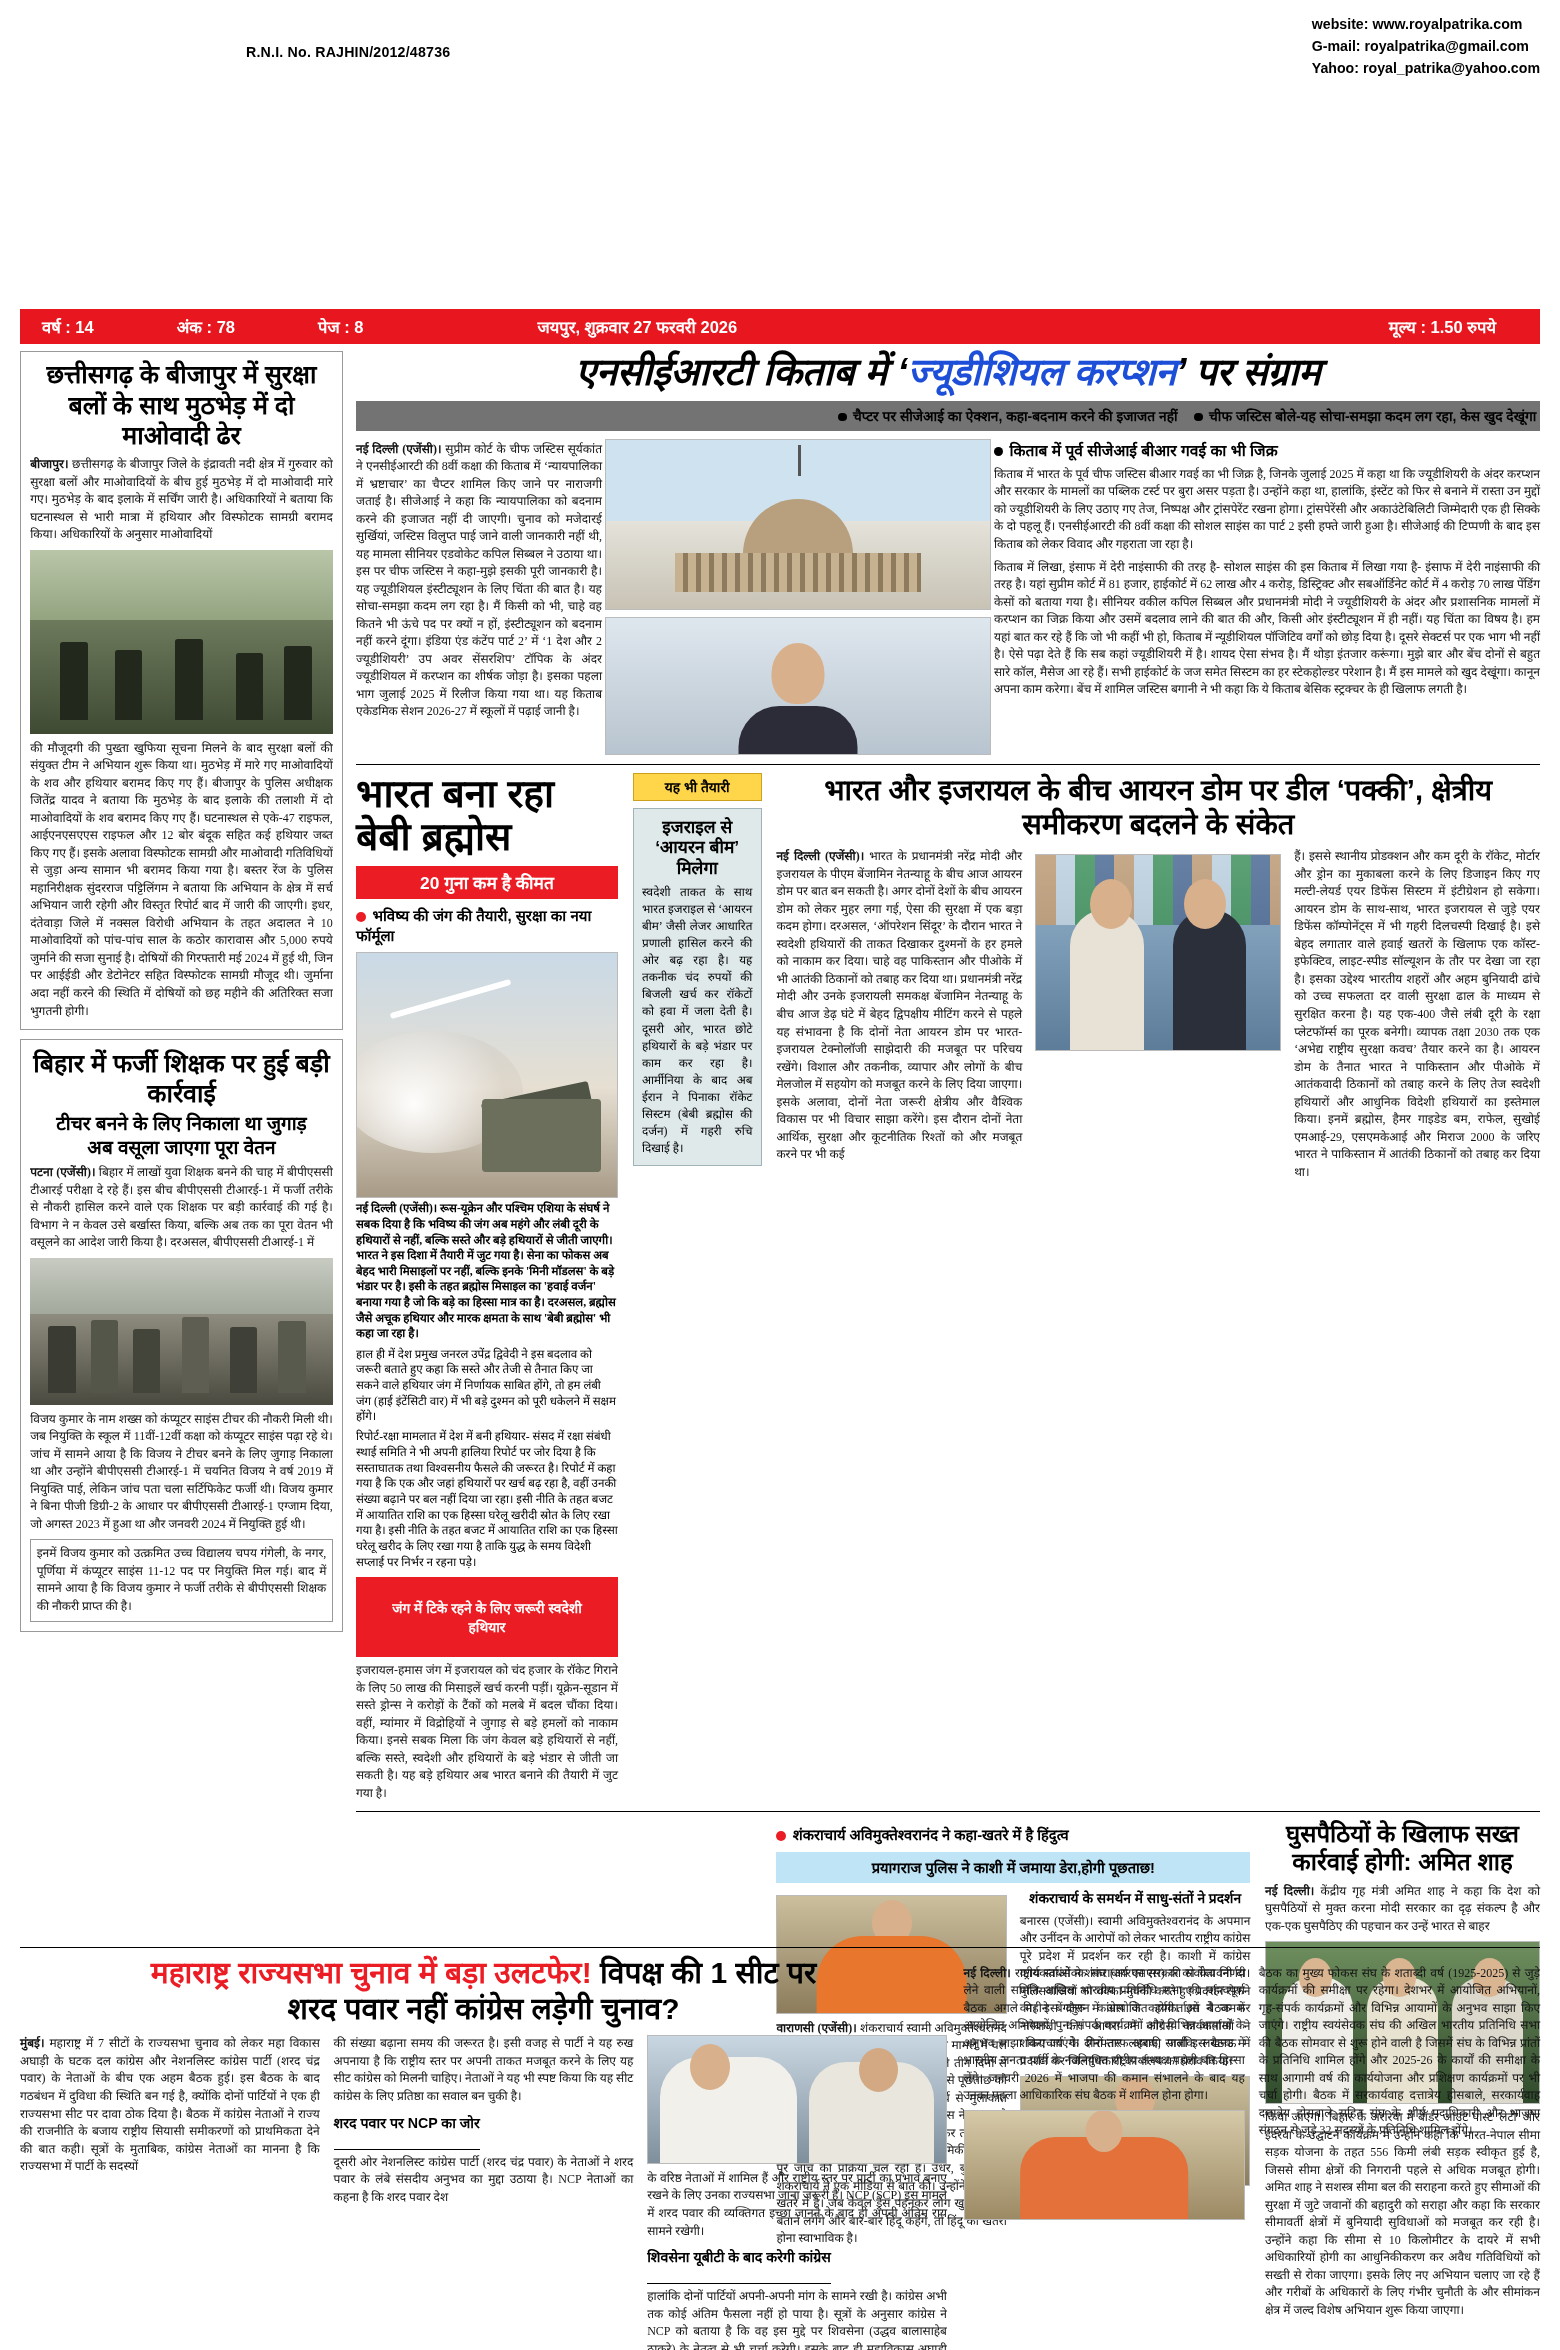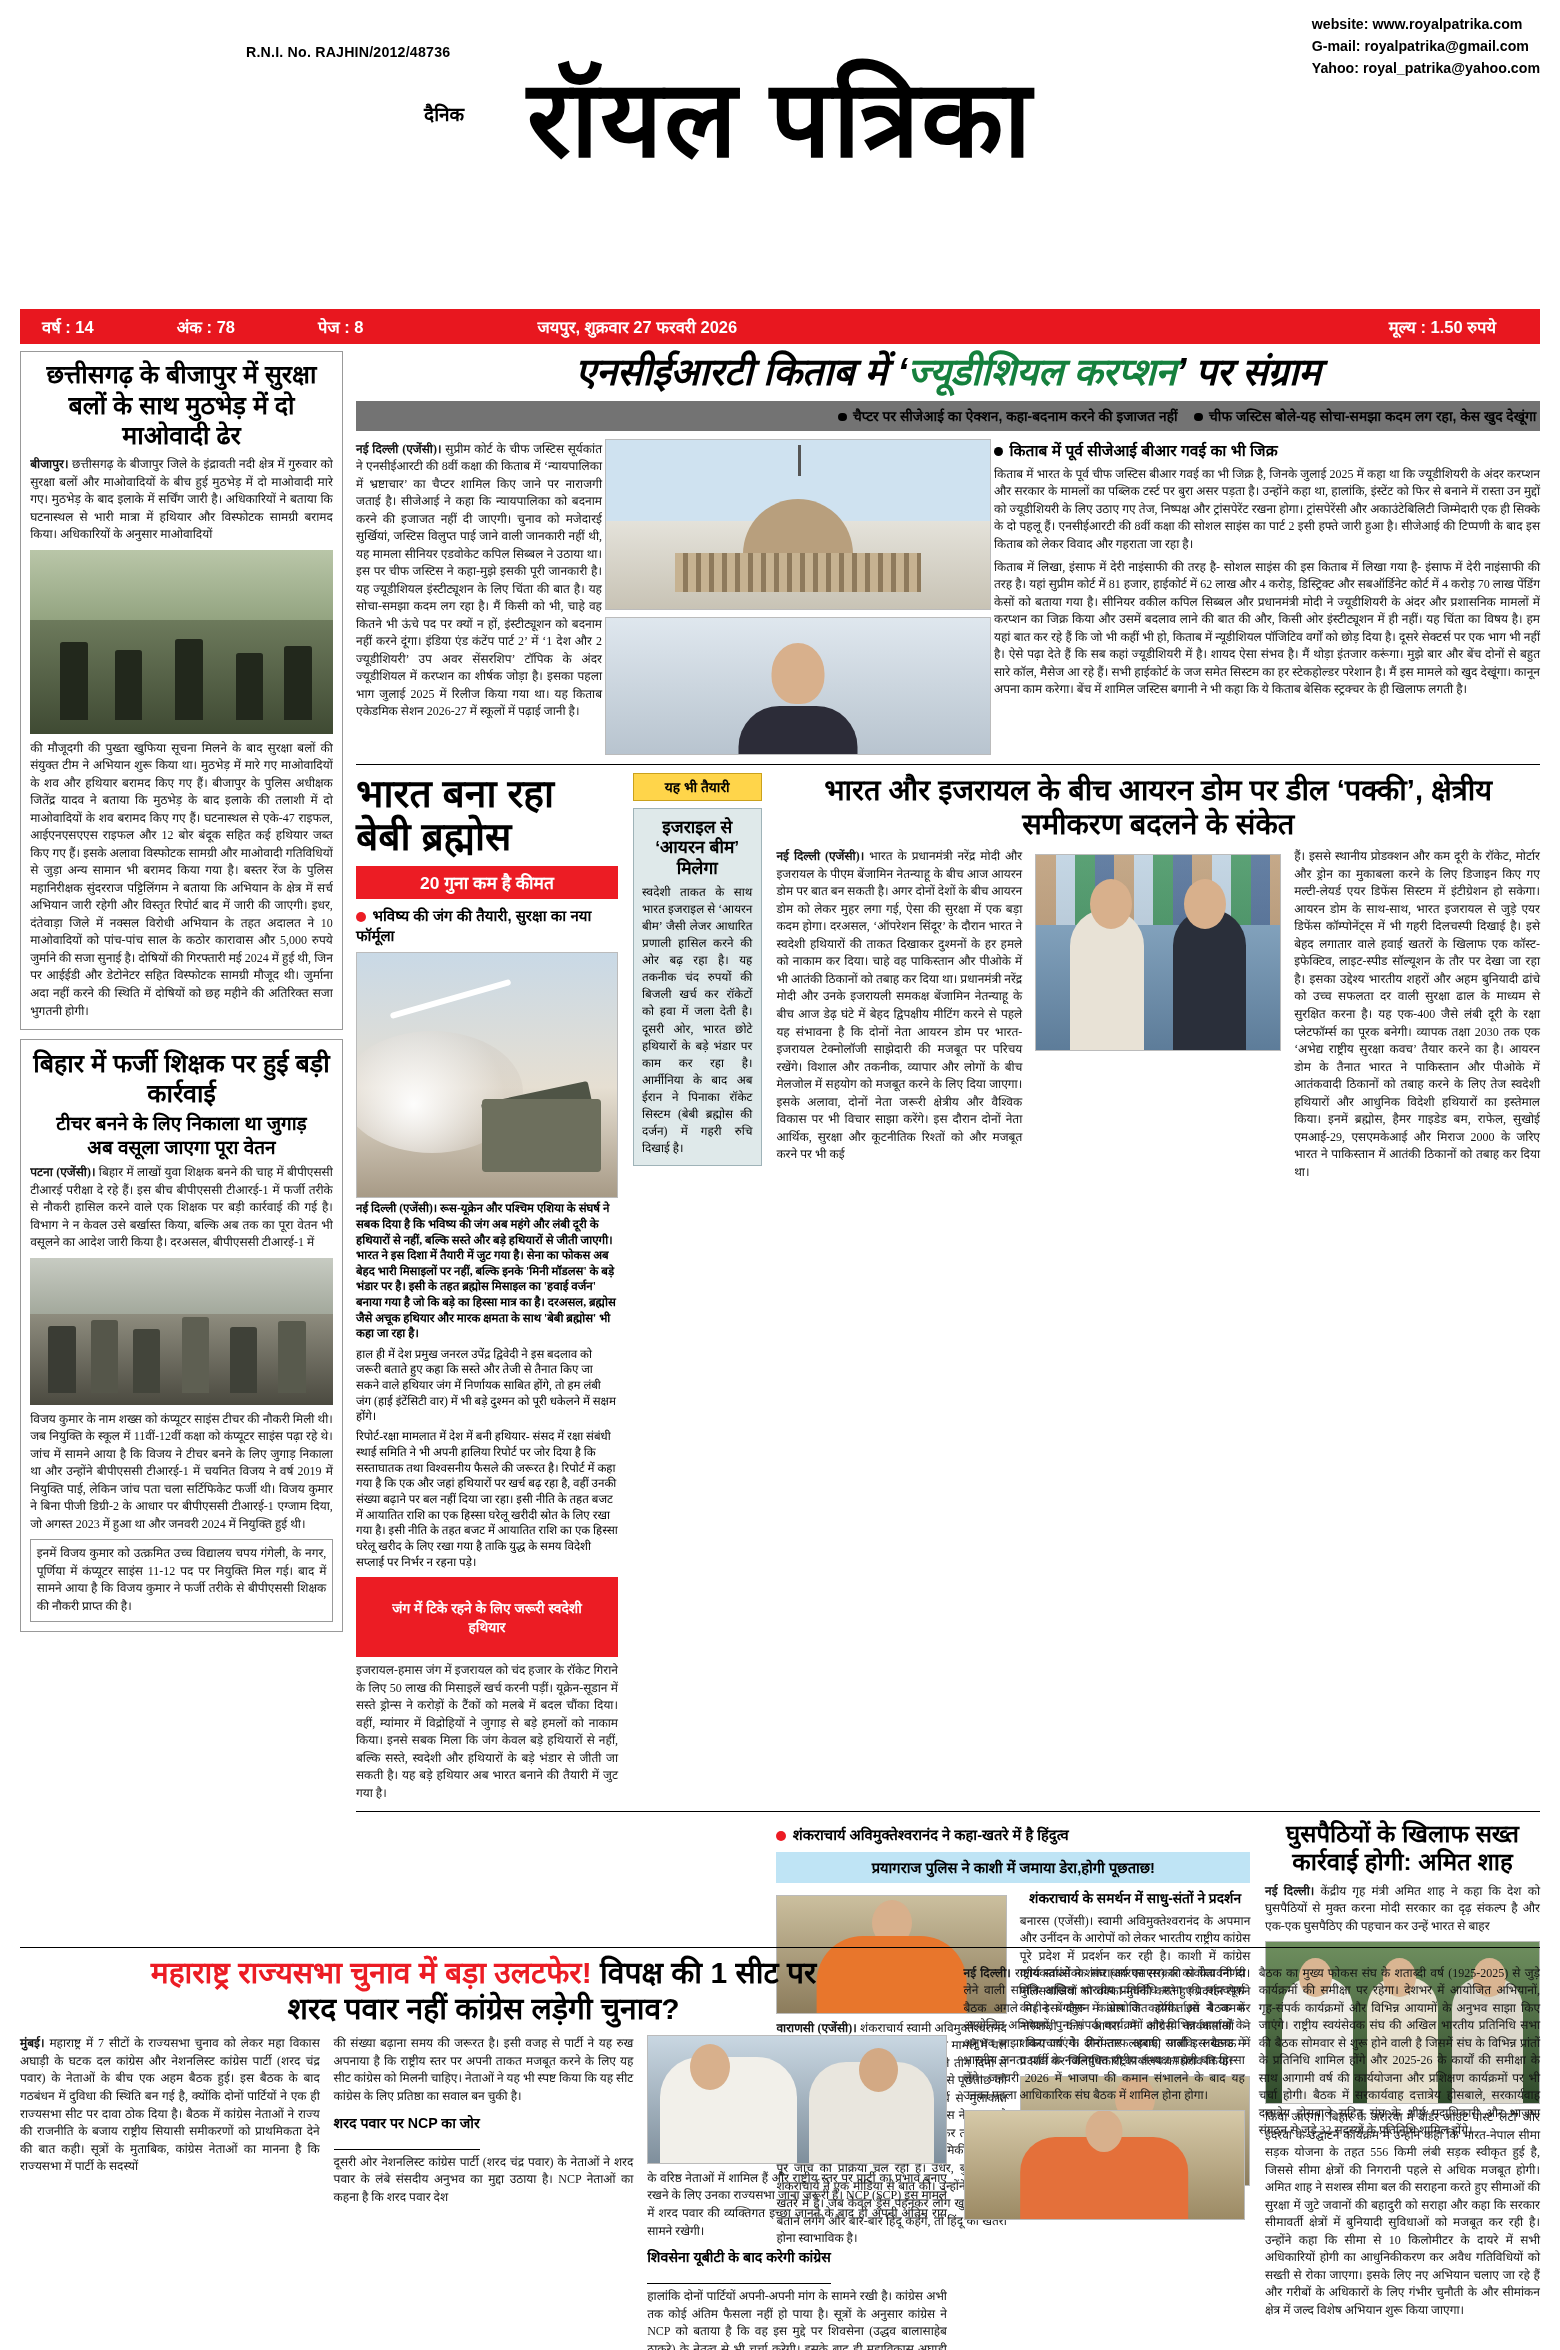--- a/index.html
+++ b/index.html
@@ -132,21 +132,21 @@
   }
   .mega-hl {
     font-size: 38px;
     font-weight: bold;
     text-align: center;
     line-height: 1.12;
     letter-spacing: -0.3px;
     color:#000;
     font-style: italic;
   }
-  .mega-hl .red { color: #15803d; }
+  .mega-hl .red { color: #1d4ed8; }
   .bullet-strip {
     background: #737373;
     text-align: right;
     font-size: 13.8px;
     font-weight: bold;
     padding: 5.5px 3.7px;
     margin-top: 7px;
     color: #000;
   }
   .bullet-strip .dot {
@@ -351,26 +351,20 @@
 
 <div class="page">
 
   <div class="contact-block">
     <div>website: www.royalpatrika.com</div>
     <div>G-mail: royalpatrika@gmail.com</div>
     <div>Yahoo: royal_patrika@yahoo.com</div>
   </div>
   <div class="rni">R.N.I. No. RAJHIN/2012/48736</div>
 
-  <div class="masthead">
-    <div class="masthead-inner">
-      <div class="dainik">दैनिक</div>
-      <div class="mast-title">रॉयल पत्रिका</div>
-    </div>
-  </div>
 
   <div class="info-bar">
     <span class="ib ib-year">वर्ष : 14</span>
     <span class="ib ib-issue">अंक : 78</span>
     <span class="ib ib-page">पेज : 8</span>
     <span class="ib ib-date">जयपुर, शुक्रवार 27 फरवरी 2026</span>
     <span class="ib ib-price">मूल्य : 1.50 रुपये</span>
   </div>
 
   <div class="body-grid">

